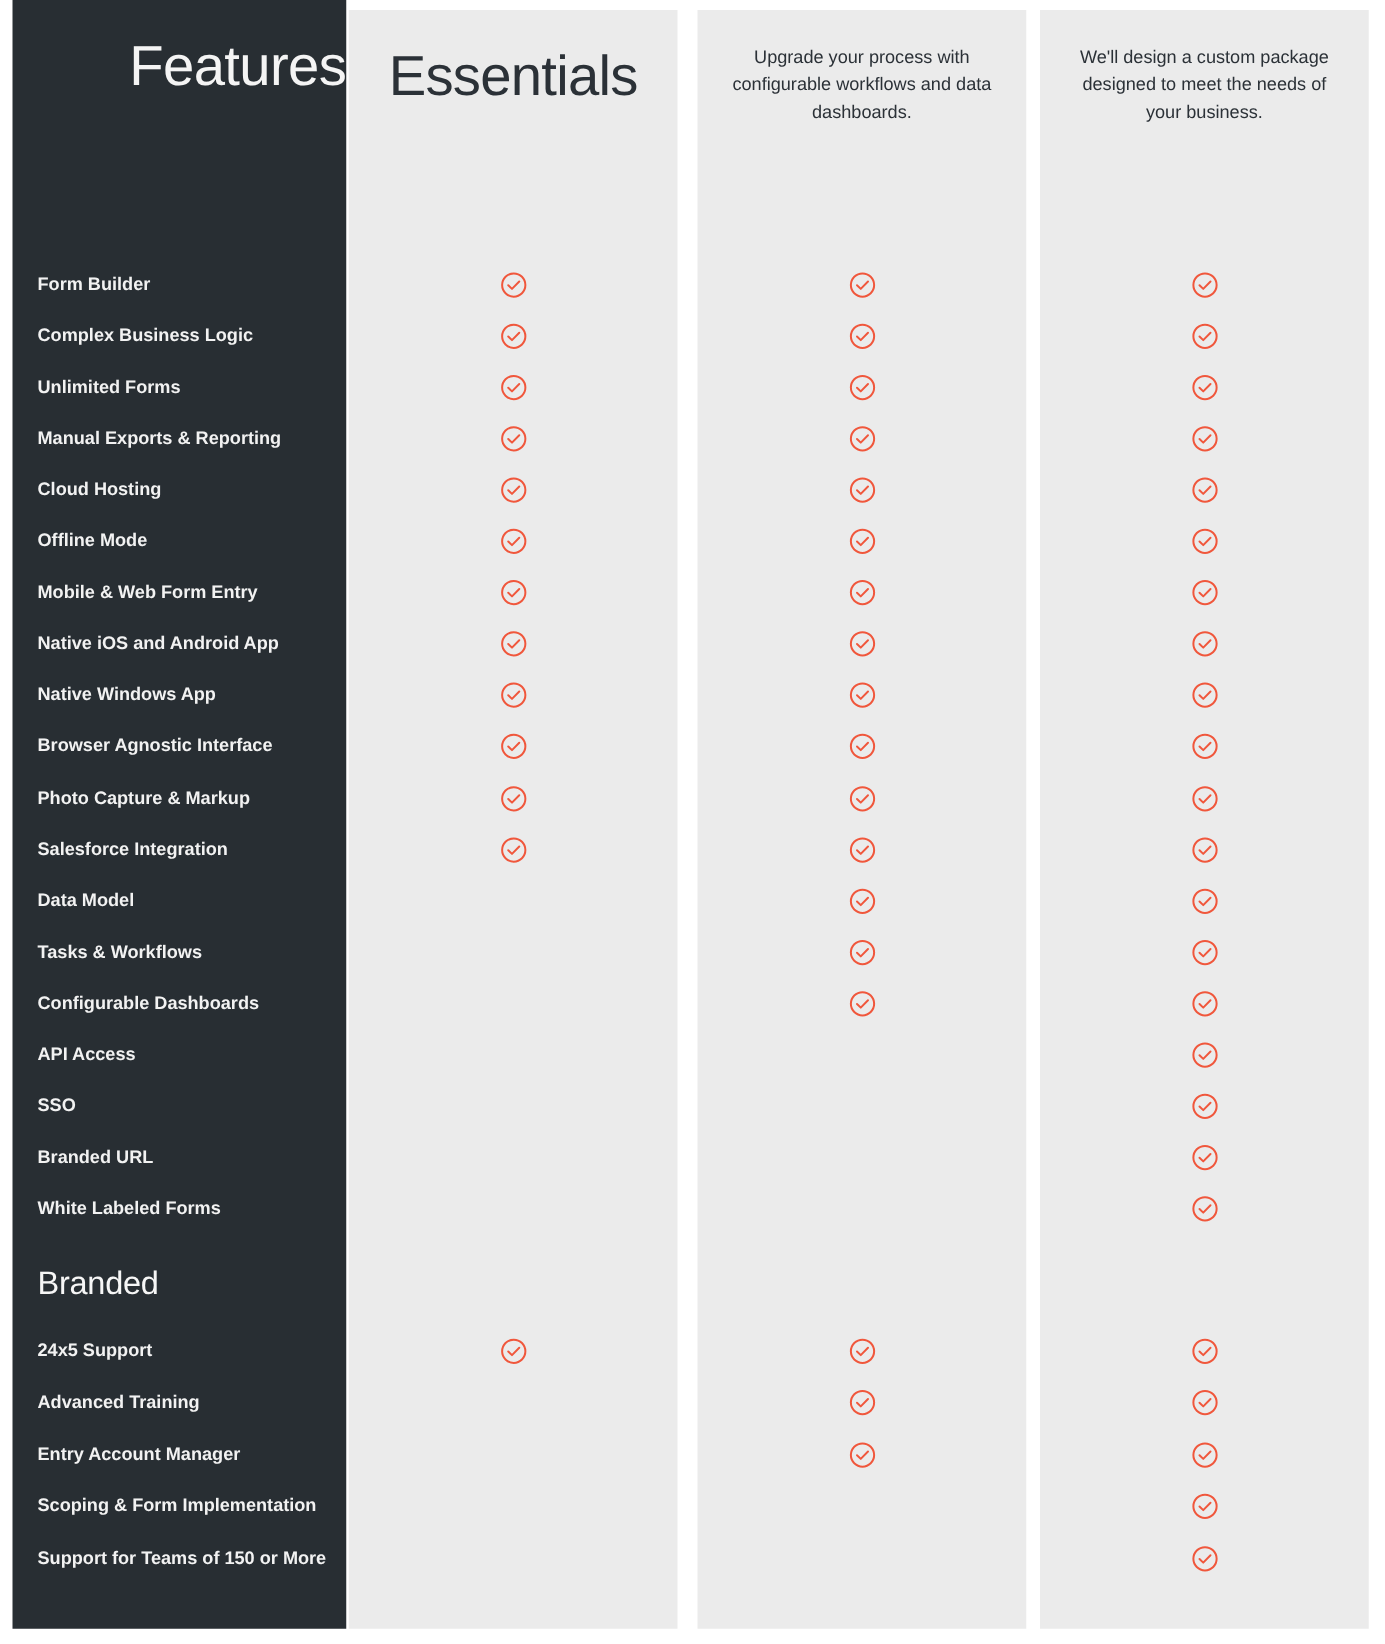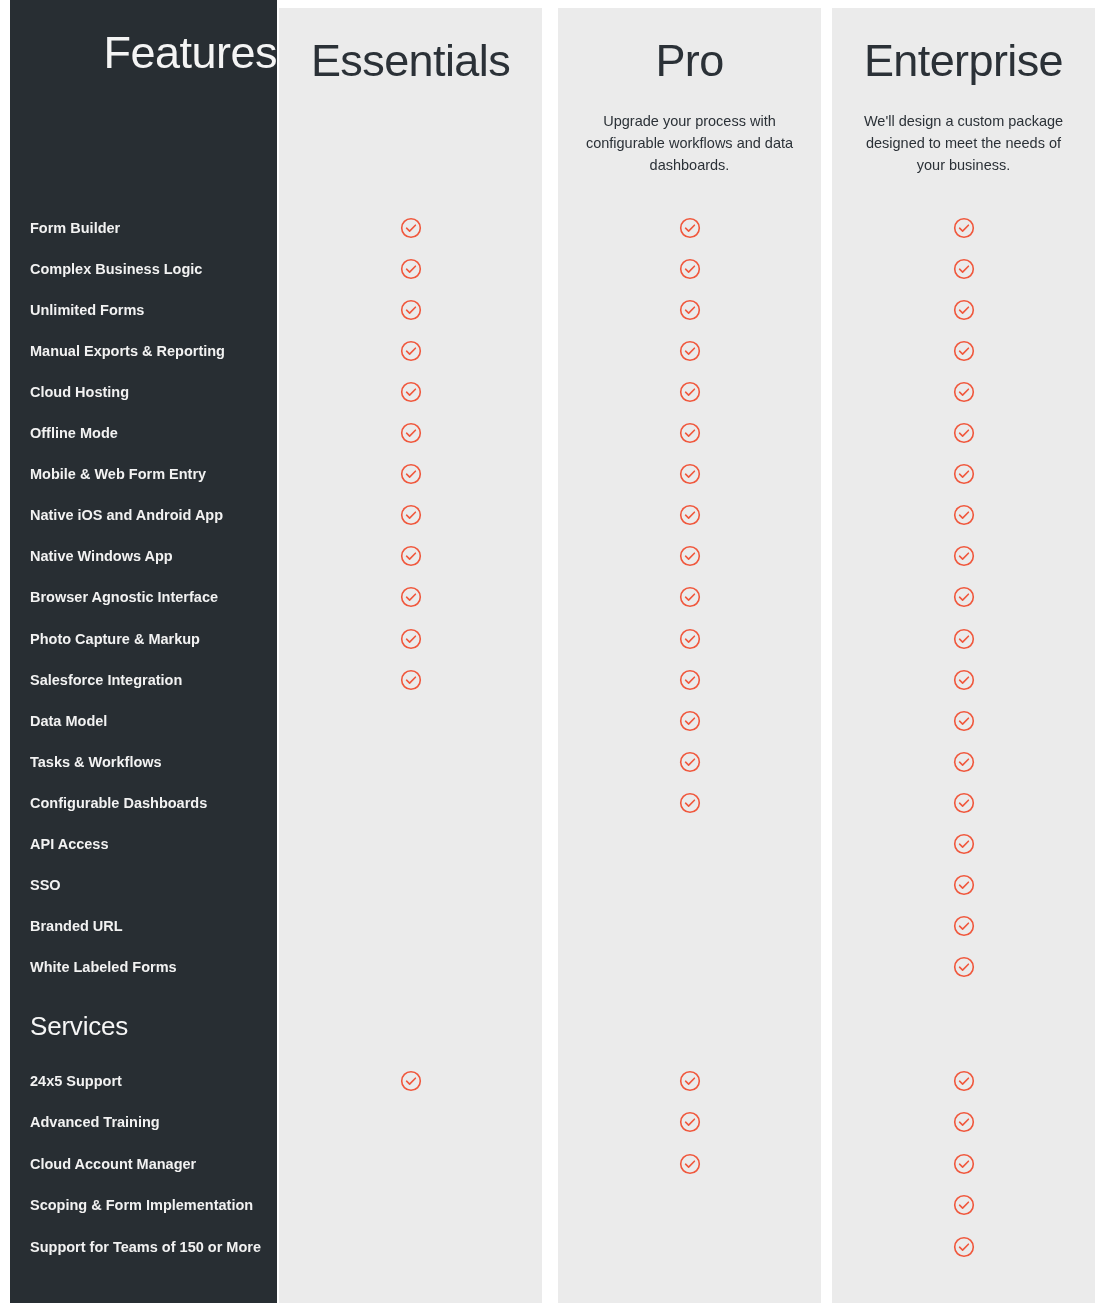--- a/index.html
+++ b/index.html
@@ -201,30 +201,30 @@
         <div class="feature-row" style="top: 875.8px;">
           <span class="feature-label">SSO</span>
         </div>
         <div class="feature-row" style="top: 916.85px; text-align: center;">
           <span class="feature-label">Branded URL</span>
         </div>
         <div class="feature-row" style="top: 957.9px;">
           <span class="feature-label">White Labeled Forms</span>
         </div>
         <div class="section-heading-row" style="top: 1011px;">
-          <span class="section-heading">Services</span>
+          <span class="section-heading">Branded</span>
         </div>
         <div class="feature-row" style="top: 1072px;">
           <span class="feature-label">24x5 Support</span>
         </div>
         <div class="feature-row" style="top: 1113.4px;">
           <span class="feature-label">Advanced Training</span>
         </div>
         <div class="feature-row" style="top: 1154.8px;">
-          <span class="feature-label">Cloud Account Manager</span>
+          <span class="feature-label">Entry Account Manager</span>
         </div>
         <div class="feature-row" style="top: 1196.2px;">
           <span class="feature-label">Scoping &amp; Form Implementation</span>
         </div>
         <div class="feature-row" style="top: 1237.6px;">
           <span class="feature-label">Support for Teams of 150 or More</span>
         </div>
       </div>
   </div>
 
@@ -309,21 +309,20 @@
           <svg class="check-icon" viewBox="0 0 22 22">
             <circle class="ring" cx="11" cy="11" r="9.3"></circle>
             <path class="tick" d="M6.6 11.2 L9.6 14.1 L15.4 8.2"></path>
           </svg>
         </div>
       </div>
   </div>
 
   <div class="plan-column col-pro">
     <div class="plan-header">
-      <div class="plan-name">Pro</div>
       <div class="plan-desc">Upgrade your process with configurable workflows and data dashboards.</div>
     </div>
     <div class="check-column" id="checks-pro">
         <div class="check-cell" style="top: 209px;">
           <svg class="check-icon" viewBox="0 0 22 22">
             <circle class="ring" cx="11" cy="11" r="9.3"></circle>
             <path class="tick" d="M6.6 11.2 L9.6 14.1 L15.4 8.2"></path>
           </svg>
         </div>
         <div class="check-cell" style="top: 250.05px;">
@@ -426,21 +425,20 @@
           <svg class="check-icon" viewBox="0 0 22 22">
             <circle class="ring" cx="11" cy="11" r="9.3"></circle>
             <path class="tick" d="M6.6 11.2 L9.6 14.1 L15.4 8.2"></path>
           </svg>
         </div>
       </div>
   </div>
 
   <div class="plan-column col-enterprise">
     <div class="plan-header">
-      <div class="plan-name">Enterprise</div>
       <div class="plan-desc">We'll design a custom package designed to meet the needs of your business.</div>
     </div>
     <div class="check-column" id="checks-enterprise">
         <div class="check-cell" style="top: 209px;">
           <svg class="check-icon" viewBox="0 0 22 22">
             <circle class="ring" cx="11" cy="11" r="9.3"></circle>
             <path class="tick" d="M6.6 11.2 L9.6 14.1 L15.4 8.2"></path>
           </svg>
         </div>
         <div class="check-cell" style="top: 250.05px;">

